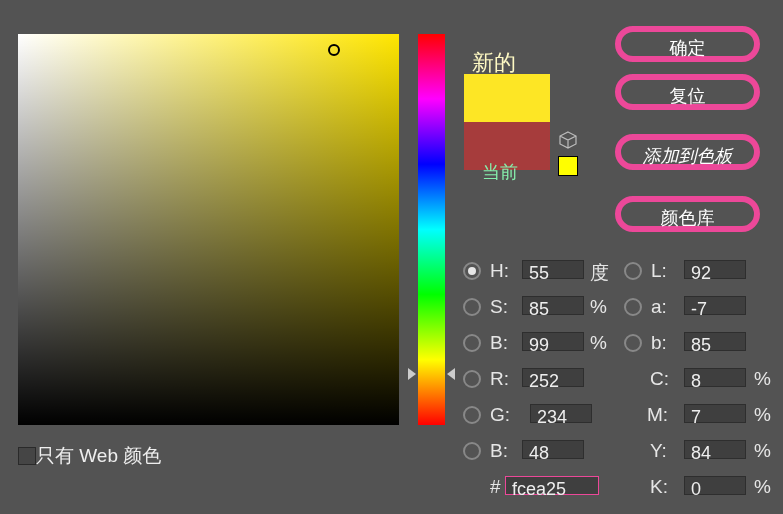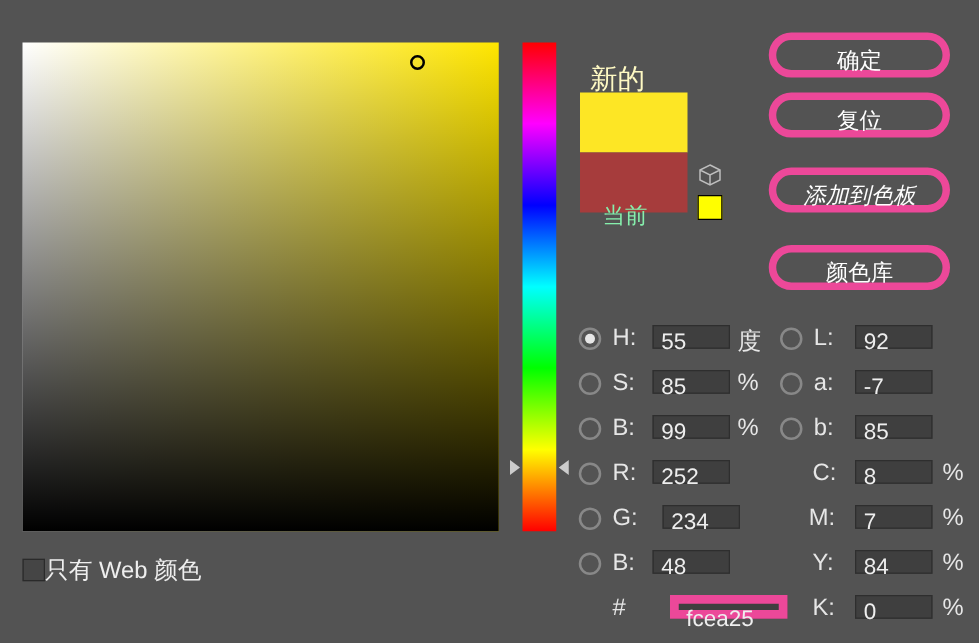--- a/index.html
+++ b/index.html
@@ -82,21 +82,21 @@
   .r-a { left:624px; top:298px; } .l-a { left:651px; top:296px; } .f-a { left:684px; top:296px; }
   .r-bb{ left:624px; top:334px; } .l-bb{ left:651px; top:332px; } .f-bb{ left:684px; top:332px; }
   
   .l-c { left:650px; top:368px; } .f-c { left:684px; top:368px; } .u-c { left:754px; top:368px; }
   .l-m { left:647px; top:404px; } .f-m { left:684px; top:404px; } .u-m { left:754px; top:404px; }
   .l-y { left:650px; top:440px; } .f-y { left:684px; top:440px; } .u-y { left:754px; top:440px; }
   .l-k { left:650px; top:476px; } .f-k { left:684px; top:476px; } .u-k { left:754px; top:476px; }
 
   
   .l-hex { left:490px; top:476px; }
-  .f-hex { left:536px; top:476px; border:7px solid #ec4899; }
+  .f-hex { left:505px; top:476px; border:1px solid #ec4899; }
 </style>
 </head>
 <body>
 
 <div class="panel">
 
   <div class="sv-field">
     <div class="sv-cursor"></div>
   </div>
 

